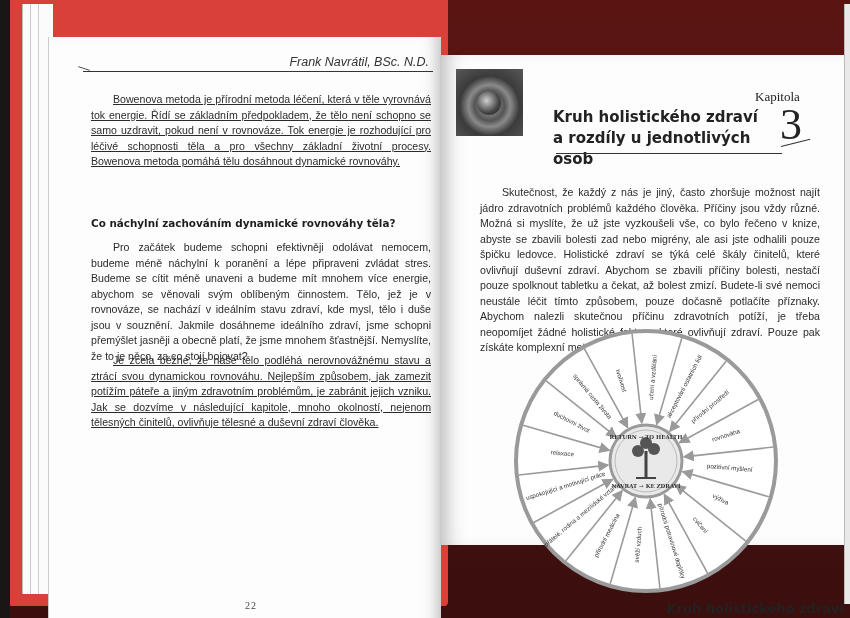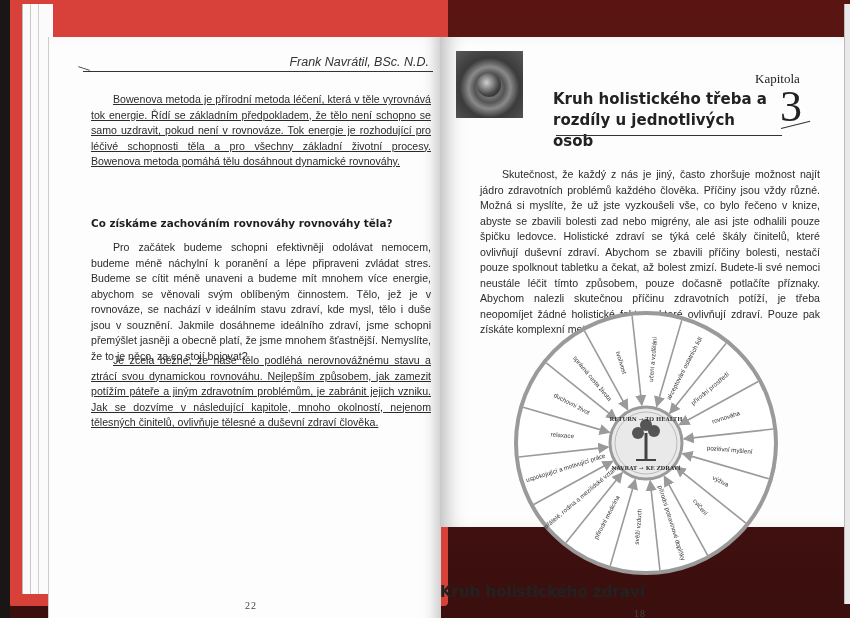--- a/index.html
+++ b/index.html
@@ -5,21 +5,21 @@
   html, body { margin:0; padding:0; }
   body { width:850px; height:618px; position:relative; overflow:hidden; background:#1a0d0c; font-family:"DejaVu Serif","Liberation Serif",serif; }
   .cover { position:absolute; left:0; top:0; width:850px; height:618px; background:linear-gradient(#5a1512,#3a0f0e); }
   .cover-left-red { position:absolute; left:8px; top:0; width:440px; height:606px; background:#d8413a; border-radius:0 0 4px 4px; }
   .cover-left-dark { position:absolute; left:0; top:0; width:10px; height:618px; background:#1b1616; }
   .page-edges { position:absolute; left:22px; top:4px; width:30px; height:590px; background:#fbfbfb; border-left:1px solid #bbb; }
   .page-edges::before { content:""; position:absolute; left:7px; top:0; width:1px; height:100%; background:#c9c9c9; }
   .page-edges::after { content:""; position:absolute; left:15px; top:0; width:1px; height:100%; background:#cfcfcf; }
   .page { position:absolute; background:#fdfdfd;margin-top:33px; }
   .page-left { left:48px; top:4px; width:392px; height:592px; box-shadow: inset -14px 0 16px -10px rgba(0,0,0,0.25); border-left:1px solid #ccc; }
-  .page-right { left:440px; top:4px; width:404px; height:490px; box-shadow: inset 18px 0 20px -12px rgba(0,0,0,0.28); }
+  .page-right { left:440px; top:22px; width:404px; height:490px; box-shadow: inset 18px 0 20px -12px rgba(0,0,0,0.28); }
   .right-edge { position:absolute; left:844px; top:4px; width:6px; height:600px; background:#e9e9e9; border-left:1px solid #bbb; }
 
   .running-head { position:absolute; left:40px; top:18px; width:340px; text-align:right; font-family:"Liberation Sans",sans-serif; font-style:italic; font-size:12.5px; color:#333; }
   .running-rule { position:absolute; left:34px; top:34px; width:350px; height:1px; background:#333; }
   .running-rule::before { content:""; position:absolute; left:-5px; top:-3px; width:12px; height:1px; background:#333; transform:rotate(18deg); }
 
   .lp { position:absolute; left:42px; width:340px; font-family:"Liberation Sans",sans-serif; font-size:10.6px; line-height:15.5px; color:#2b2b2b; text-align:justify; }
   .lp .h { font-family:"DejaVu Sans","Liberation Sans",sans-serif; font-weight:bold; font-size:10.4px; line-height:15px; color:#1d1d1d; text-align:left; }
   .lp p { margin:0; text-indent:22px; }
   .folio { position:absolute; font-family:"Liberation Serif",serif; font-size:10px; color:#444; letter-spacing:1px; }
@@ -29,56 +29,56 @@
   .kapitola { position:absolute; left:315px; top:34px; font-family:"Liberation Serif",serif; font-size:13px; color:#222; }
   .chapter-title { position:absolute; left:113px; top:52px; width:220px; font-family:"DejaVu Sans","Liberation Sans",sans-serif; font-weight:bold; font-size:15px; line-height:21px; color:#222; }
   .chapter-num { position:absolute; left:340px; top:48px; font-family:"Liberation Serif",serif; font-size:44px; line-height:44px; color:#222; }
   .chapter-rule { position:absolute; left:116px; top:98px; width:226px; height:1px; background:#333; }
   .chapter-rule-tail { position:absolute; left:341px; top:91px; width:30px; height:1px; background:#333; transform:rotate(-14deg); transform-origin:left center; }
 
   .rp { position:absolute; left:40px; top:130px; width:340px; font-family:"Liberation Sans",sans-serif; font-size:10.6px; line-height:15.5px; color:#2b2b2b; text-align:justify; }
   .rp p { margin:0; text-indent:22px; }
 
   .wheel { position:absolute; left:72px; top:272px; width:268px; height:268px; }
-  .caption { position:absolute; left:0; top:546px; width:404px; text-align:left; font-family:"DejaVu Sans","Liberation Sans",sans-serif; font-weight:bold; font-size:15px; color:#222; }
+  .caption { position:absolute; left:0; top:546px; width:404px; text-align:right; font-family:"DejaVu Sans","Liberation Sans",sans-serif; font-weight:bold; font-size:13px; color:#222; }
 </style>
 </head>
 <body>
 
 <div class="cover"></div>
 <div class="cover-left-red"></div>
 <div class="cover-left-dark"></div>
 <div class="page-edges"></div>
 
 <div class="page page-left">
   <div class="running-head">Frank Navrátil, BSc. N.D.</div>
   <div class="running-rule"></div>
 
   <div class="lp" style="top:46px;">
     <p style="margin-top:9px;text-decoration:underline;">Bowenova metoda je přírodní metoda léčení, která v těle vyrovnává tok energie. Řídí se základním předpokladem, že tělo není schopno se samo uzdravit, pokud není v rovnováze. Tok energie je rozhodující pro léčivé schopnosti těla a pro všechny základní životní procesy. Bowenova metoda pomáhá tělu dosáhnout dynamické rovnováhy.</p>
   </div>
 
   <div class="lp" style="top:179px;">
-    <div class="h">Co získáme zachováním rovnováhy rovnováhy těla?</div>
+    <div class="h">Co náchylní zachováním dynamické rovnováhy těla?</div>
     <p style="margin-top:9px;">Pro začátek budeme schopni efektivněji odolávat nemocem, budeme méně náchylní k poranění a lépe připraveni zvládat stres. Budeme se cítit méně unaveni a budeme mít mnohem více energie, abychom se věnovali svým oblíbeným činnostem. Tělo, jež je v rovnováze, se nachází v ideálním stavu zdraví, kde mysl, tělo i duše jsou v souznění. Jakmile dosáhneme ideálního zdraví, jsme schopni přemýšlet jasněji a obecně platí, že jsme mnohem šťastnější. Nemyslíte, že to je něco, za co stojí bojovat?</p>
   </div>
 
   <div class="lp" style="top:316px;text-decoration:underline;">
     <p>Je zcela běžné, že naše tělo podléhá nerovnovážnému stavu a ztrácí svou dynamickou rovnováhu. Nejlepším způsobem, jak zamezit potížím páteře a jiným zdravotním problémům, je zabránit jejich vzniku. Jak se dozvíme v následující kapitole, mnoho okolností, nejenom tělesných činitelů, ovlivňuje tělesné a duševní zdraví člověka.</p>
   </div>
 
   <div class="folio" style="left:196px; top:563px;text-align:center;">22</div>
 </div>
 
 <div class="page page-right">
   <div class="chapter-img">
     <div class="globe"></div>
   </div>
   <div class="kapitola">Kapitola</div>
-  <div class="chapter-title">Kruh holistického třeba a rozdíly u jednotlivých osob</div>
+  <div class="chapter-title">Kruh holistického zdraví a rozdíly u jednotlivých osob</div>
   <div class="chapter-num">3</div>
   <div class="chapter-rule"></div>
   <div class="chapter-rule-tail"></div>
 
   <div class="rp">
     <p>Skutečnost, že každý z nás je jiný, často zhoršuje možnost najít jádro zdravotních problémů každého člověka. Příčiny jsou vždy různé. Možná si myslíte, že už jste vyzkoušeli vše, co bylo řečeno v knize, abyste se zbavili bolesti zad nebo migrény, ale asi jste odhalili pouze špičku ledovce. Holistické zdraví se týká celé škály činitelů, které ovlivňují duševní zdraví. Abychom se zbavili příčiny bolesti, nestačí pouze spolknout tabletku a čekat, až bolest zmizí. Budete-li své nemoci neustále léčit tímto způsobem, pouze dočasně potlačíte příznaky. Abychom nalezli skutečnou příčinu zdravotních potíží, je třeba neopomíjet žádné holistické faktory, které ovlivňují zdraví. Pouze pak získáte komplexní metodu, která be-</p>
   </div>
 
   <svg class="wheel" id="wheel" viewBox="0 0 268 268">
     <defs>

